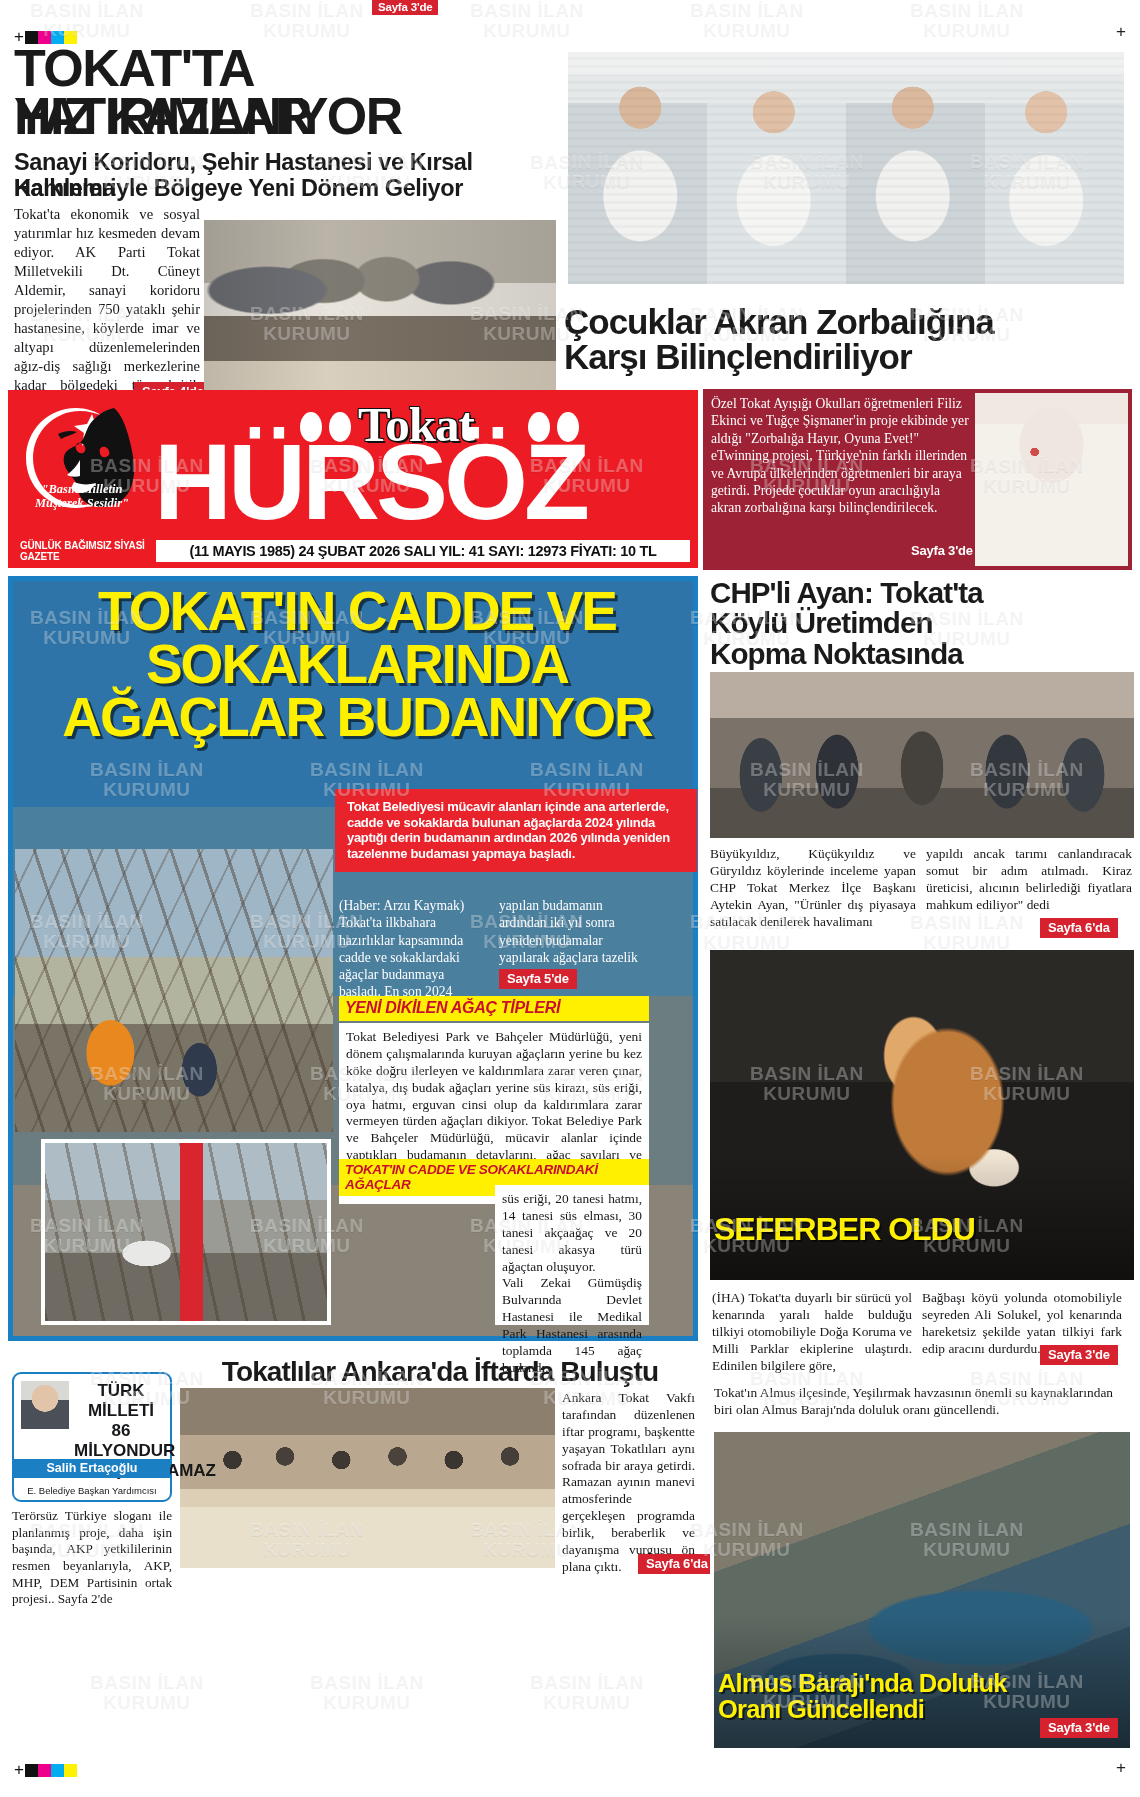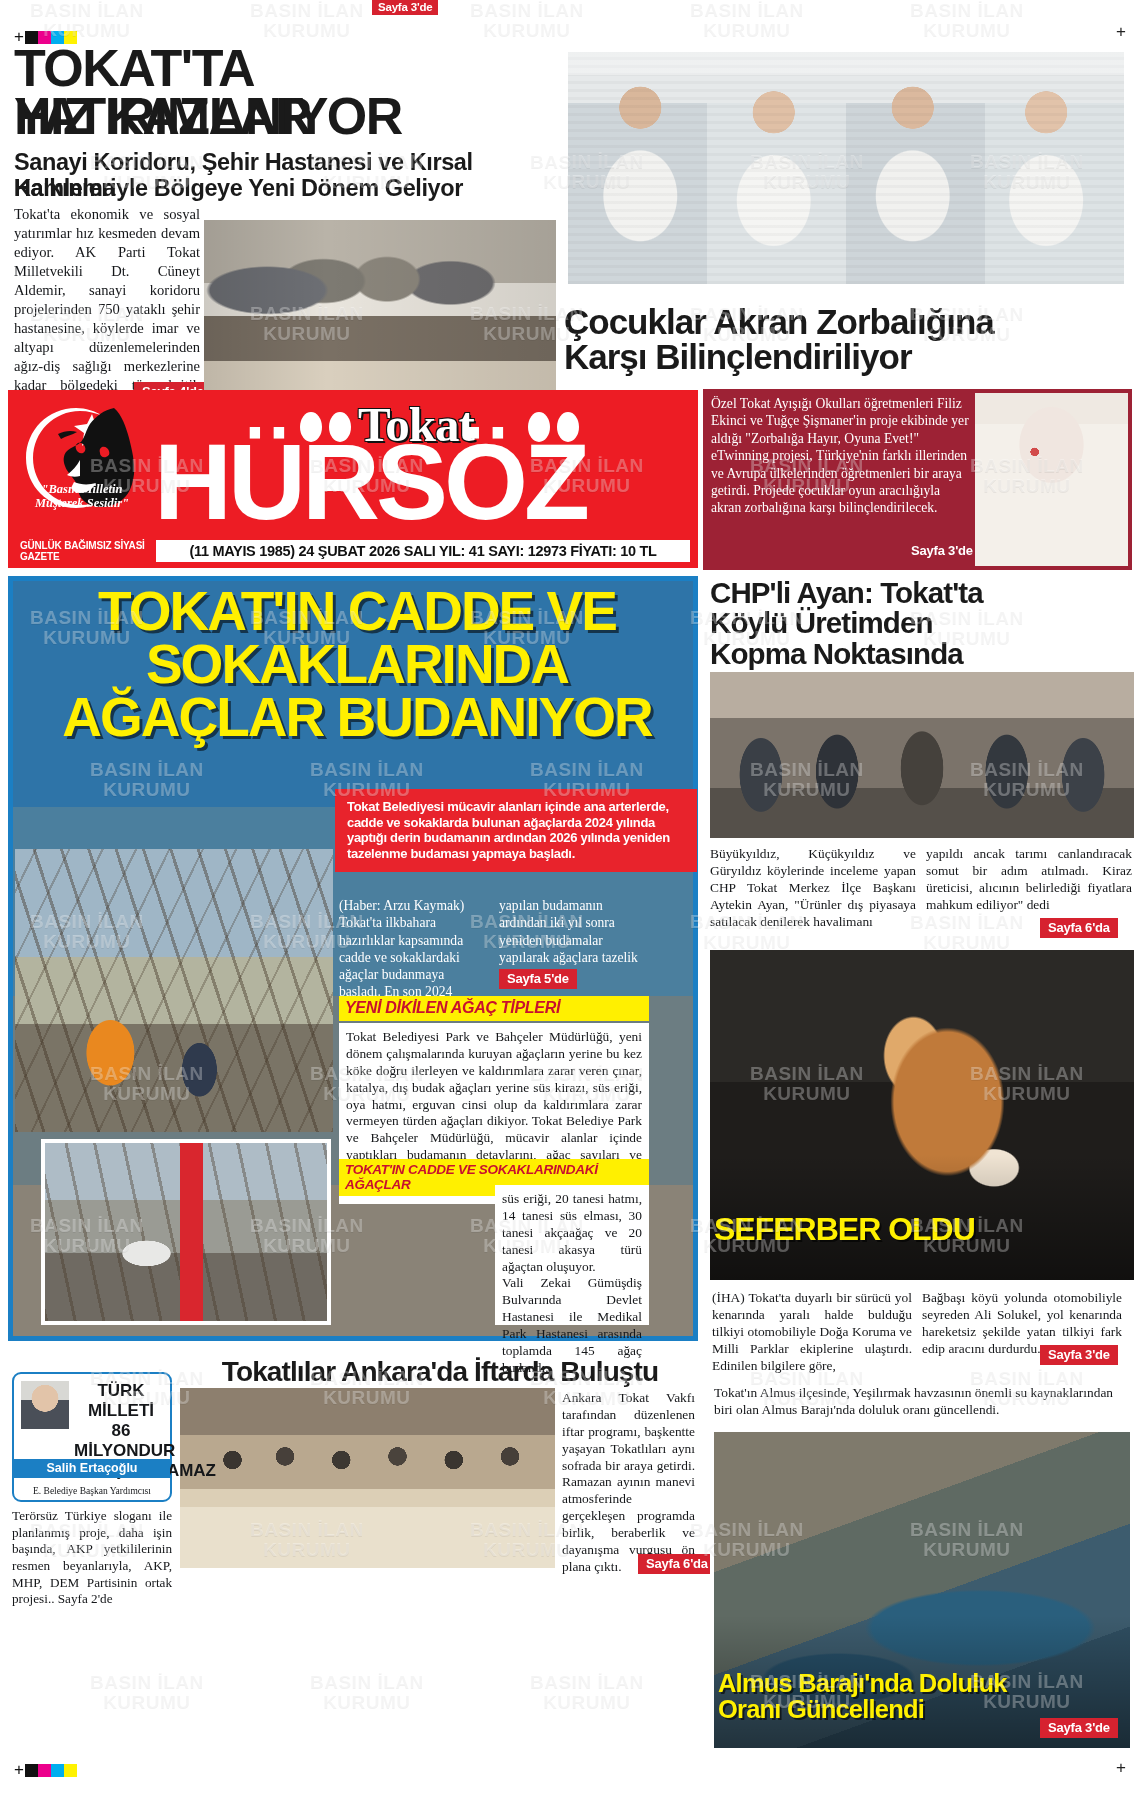--- a/index.html
+++ b/index.html
@@ -162,21 +162,21 @@
   #col-box { position:absolute; left:12px; top:1372px; width:160px; height:130px;
              border:2px solid #1b7fc4; border-radius:9px; background:#fff; }
   #col-photo { position:absolute; left:7px; top:7px; width:48px; height:48px; overflow:hidden;}
   #col-title { position:absolute; left:60px; top:7px; width:94px;
                font-family:"Liberation Sans", sans-serif; font-weight:bold;
                font-size:17px; line-height:1.18; color:#15171a; text-align:center; }
   #col-namebar { position:absolute; left:0; bottom:22px; width:100%; background:#1b7fc4;
                  color:#fff; font-family:"Liberation Sans", sans-serif; font-weight:bold;
                  font-size:12.5px; text-align:center; padding:2px 0 3px; }
   #col-role { position:absolute; left:0; bottom:4px; width:100%; text-align:center;
-              font-family:Liberation Serif, serif; font-size:9.5px; color:#15171a; }
+              font-family:Liberation Sans, sans-serif; font-size:9.5px; color:#15171a; }
   #col-text { position:absolute; left:12px; top:1508px; width:160px;
               font-family:"Liberation Serif", serif; font-size:13.2px; line-height:1.26;
               color:#15171a; text-align:justify; }
 
   
   #dam-box { position:absolute; left:710px; top:1382px; width:424px; height:370px; background:#fff; }
   #dam-lead { position:absolute; left:4px; top:2px; width:416px;
               font-family:"Liberation Serif", serif; font-size:13.4px; line-height:1.27; color:#15171a; }
   #dam-head { position:absolute; left:8px; bottom:30px; width:404px;
               font-family:"Liberation Sans", sans-serif; font-weight:bold; color:#fff000;

